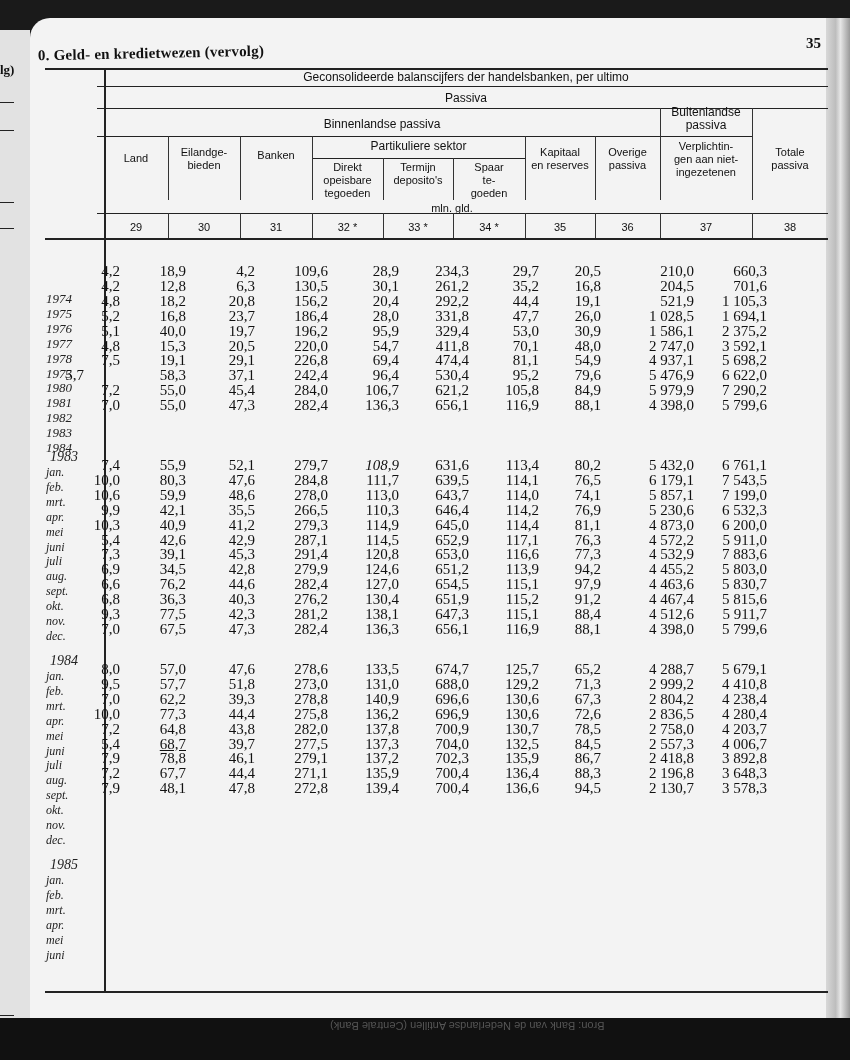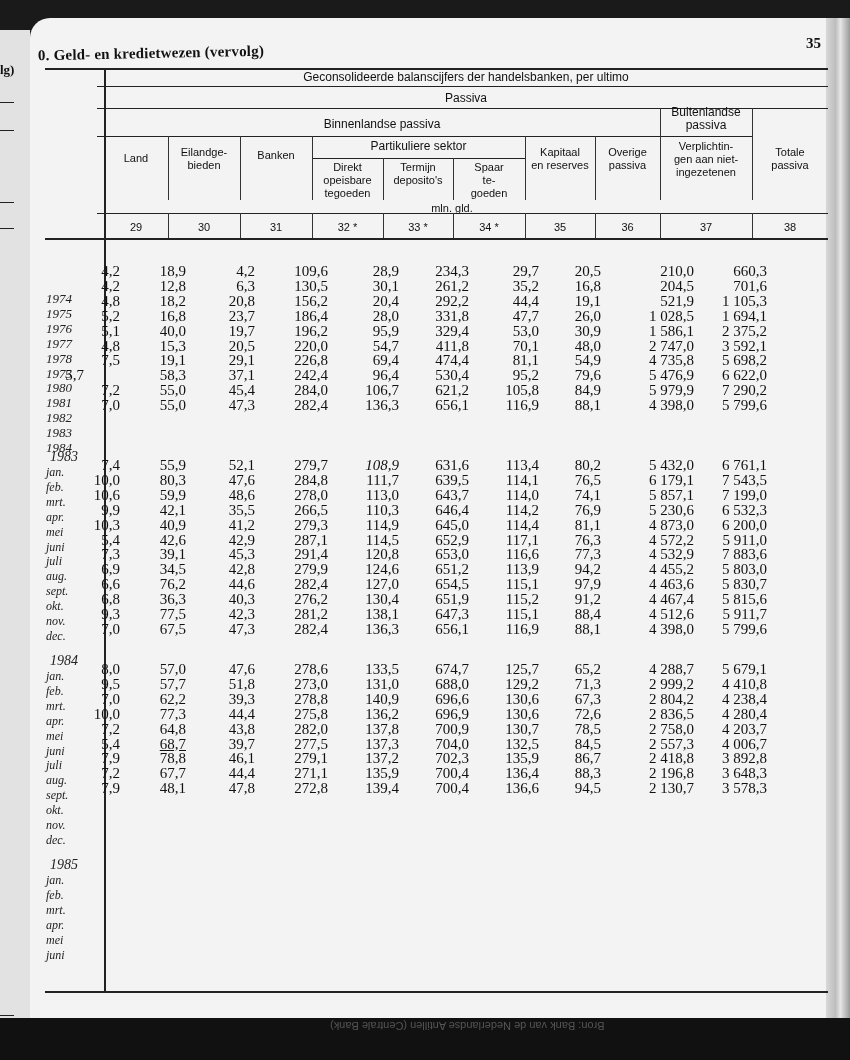--- a/index.html
+++ b/index.html
@@ -264,21 +264,21 @@
     </div>
     <div class="row" style="top: 89.4px;">
       <div class="cell" style="right: 680px;">7,5</div>
       <div class="cell" style="right: 614px;">19,1</div>
       <div class="cell" style="right: 545px;">29,1</div>
       <div class="cell" style="right: 472px;">226,8</div>
       <div class="cell" style="right: 401px;">69,4</div>
       <div class="cell" style="right: 331px;">474,4</div>
       <div class="cell" style="right: 261px;">81,1</div>
       <div class="cell" style="right: 199px;">54,9</div>
-      <div class="cell" style="right: 106px;">4 735,8</div>
+      <div class="cell" style="right: 106px;">4 937,1</div>
       <div class="cell" style="right: 33px;">5 698,2</div>
     </div>
     <div class="row" style="top: 104.3px;">
       <div class="cell" style="right: 716px;">5,7</div>
       <div class="cell" style="right: 614px;">58,3</div>
       <div class="cell" style="right: 545px;">37,1</div>
       <div class="cell" style="right: 472px;">242,4</div>
       <div class="cell" style="right: 401px;">96,4</div>
       <div class="cell" style="right: 331px;">530,4</div>
       <div class="cell" style="right: 261px;">95,2</div>

